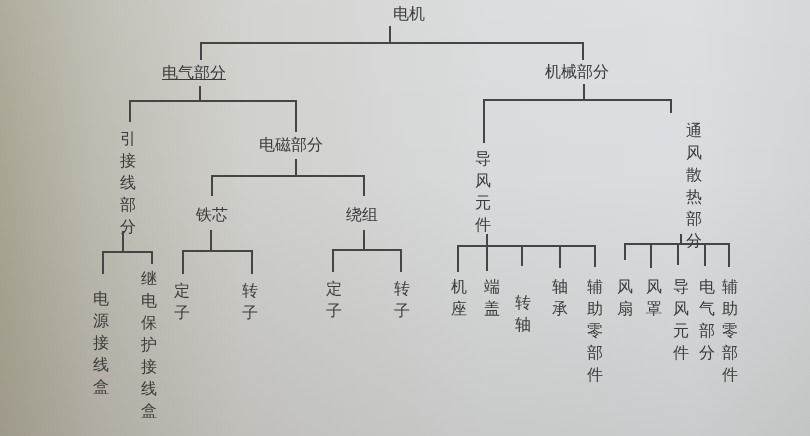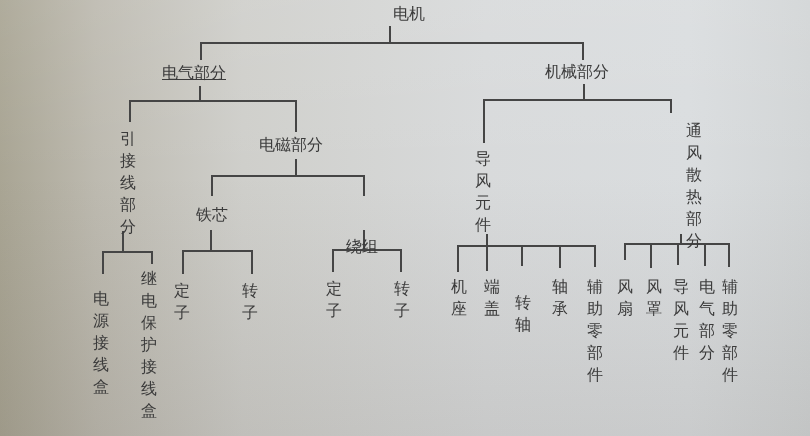--- a/index.html
+++ b/index.html
@@ -65,21 +65,21 @@
 
 <div class="node" style="left:162px;top:64px;text-decoration:underline;">电气部分</div>
 <div class="node" style="left:545px;top:63px;">机械部分</div>
 
 <div class="node v" style="left:119px;top:128px;">引接线部分</div>
 <div class="node" style="left:259px;top:136px;">电磁部分</div>
 <div class="node v" style="left:474px;top:148px;">导风元件</div>
 <div class="node v" style="left:663px;top:120px;margin-left:22px;">通风散热部分</div>
 
 <div class="node" style="left:196px;top:206px;">铁芯</div>
-<div class="node" style="left:346px;top:206px;margin-top:32px;">绕组</div>
+<div class="node" style="left:346px;top:206px;">绕组</div>
 
 <div class="node v" style="left:92px;top:288px;">电源接线盒</div>
 <div class="node v" style="left:140px;top:268px;">继电保护接线盒</div>
 
 <div class="node v" style="left:173px;top:280px;">定子</div>
 <div class="node v" style="left:241px;top:280px;">转子</div>
 
 <div class="node v" style="left:325px;top:278px;">定子</div>
 <div class="node v" style="left:393px;top:278px;">转子</div>
 

